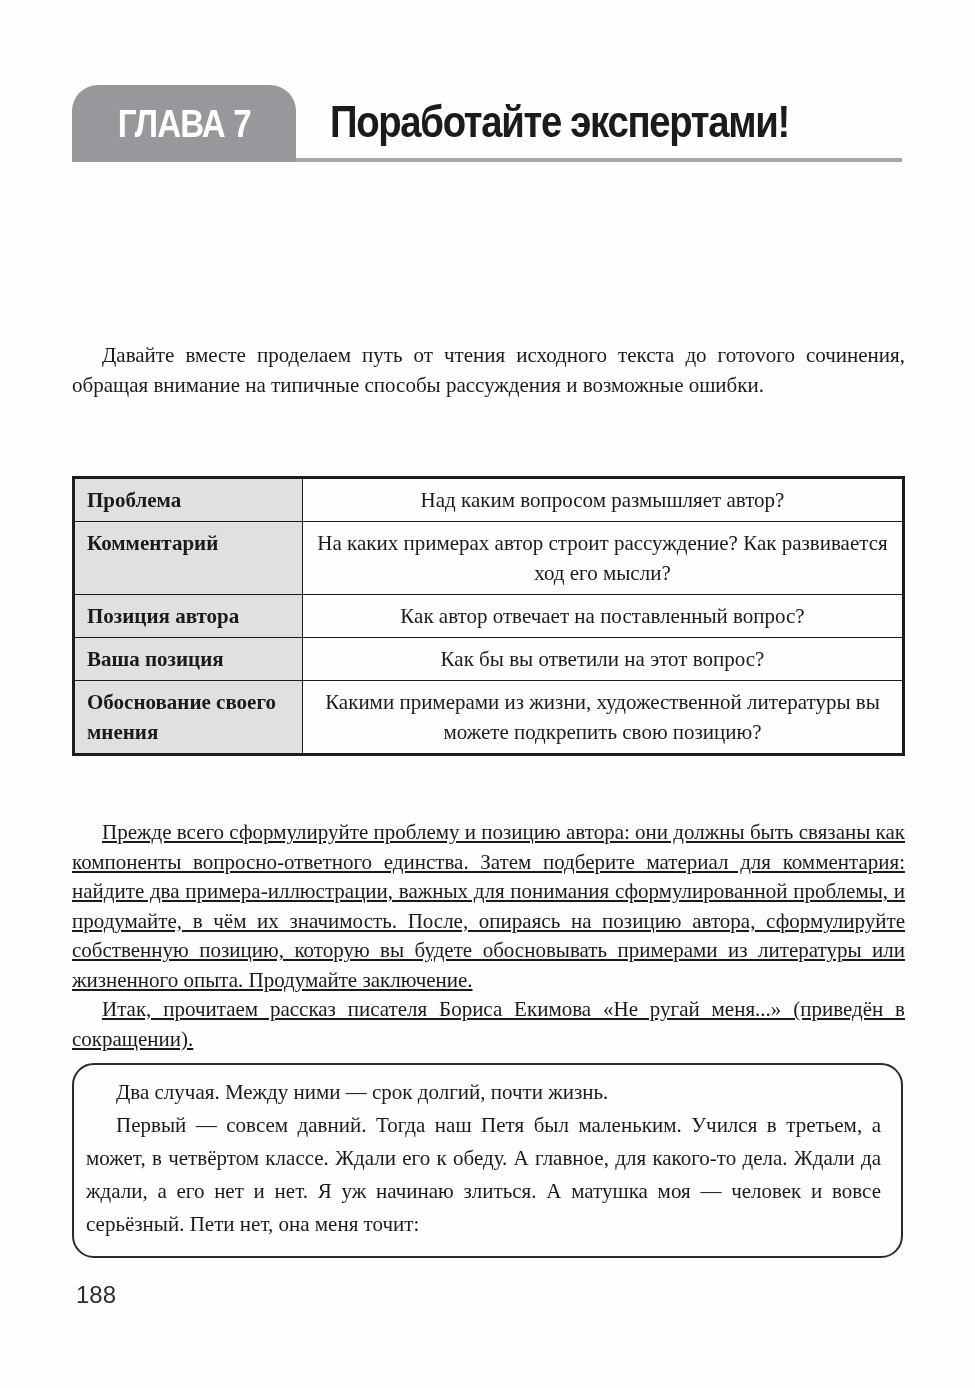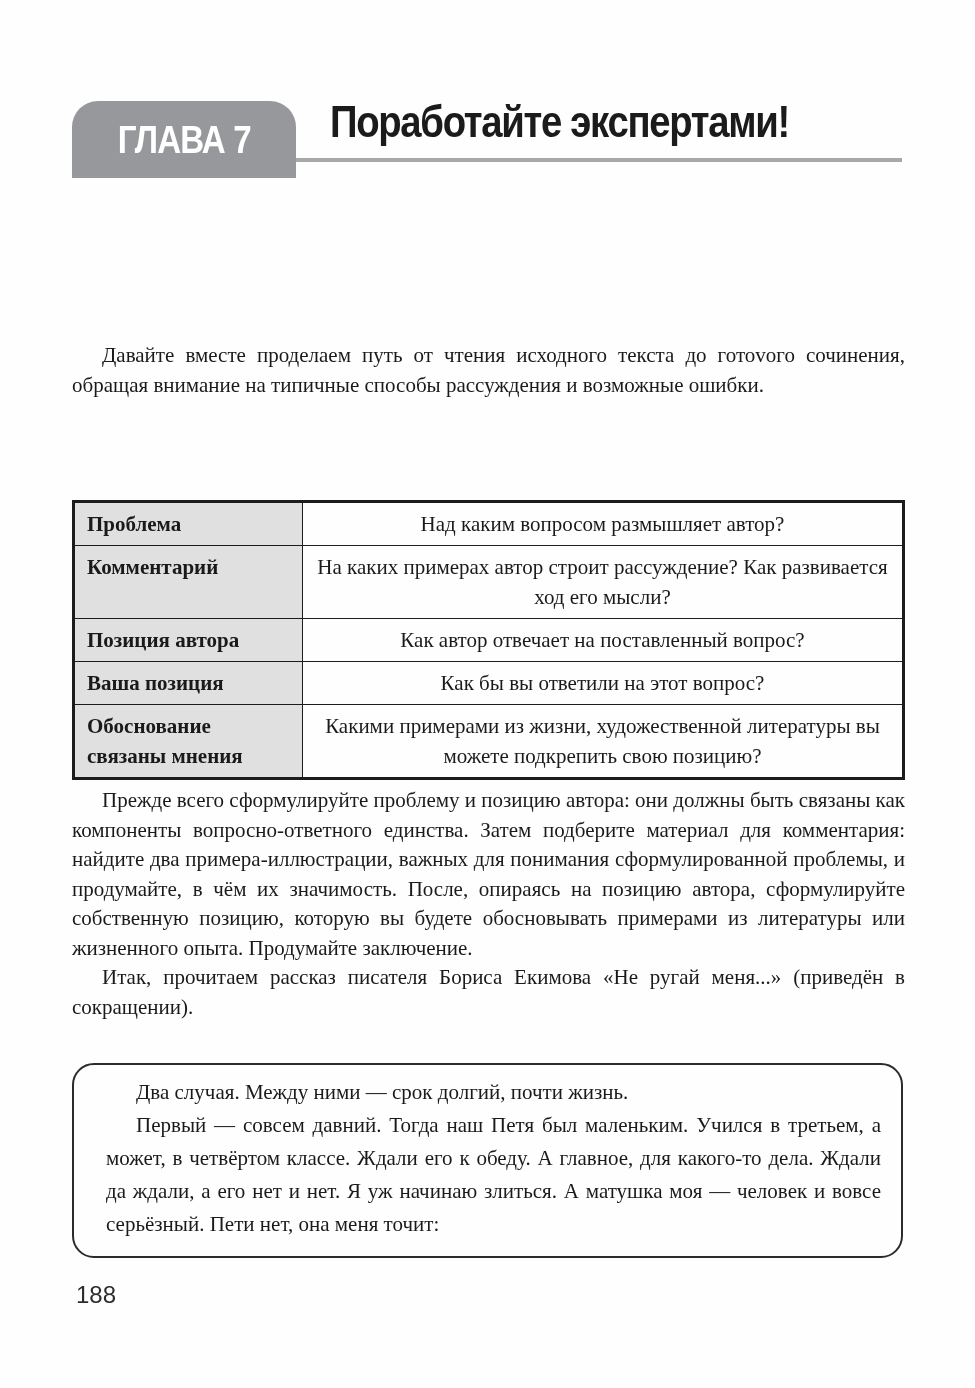--- a/index.html
+++ b/index.html
@@ -9,21 +9,21 @@
     margin:0 auto;
     background:#fefefe;
     font-family:"Liberation Serif", serif;
     color:#1a1a1a;
     overflow:hidden;
   }
   
   .header{position:absolute;top:85px;left:72px;width:833px;height:73px;}
   .header-rule{position:absolute;left:0;bottom:-4px;width:830px;height:4px;background:#a7a8aa;}
   .chapter-badge{
-    position:absolute;left:0;top:16px;width:224px;height:77px;
+    position:absolute;left:0;top:0;width:224px;height:77px;
     background:#97989b;border-radius:26px 26px 0 0;
     display:flex;align-items:center;justify-content:center;
   }
   .chapter-badge .condensed{
     color:#ffffff;font-family:"Liberation Sans", sans-serif;
     font-weight:bold;font-size:39px;letter-spacing:-1px;
     transform:scaleX(0.85);transform-origin:center;
     white-space:nowrap;
   }
   .page-title{
@@ -32,43 +32,43 @@
   }
   .page-title .condensed{
     font-family:"Liberation Sans", sans-serif;font-weight:bold;
     font-size:44px;color:#1b1b1b;letter-spacing:-1.5px;
     transform:scaleX(0.87);transform-origin:left center;
     white-space:nowrap;
   }
   
   p{margin:0;text-align:justify;text-indent:30px;font-size:21px;line-height:29.5px;}
   .intro{position:absolute;top:341px;left:72px;width:833px;}
-  .body-text{position:absolute;top:786px;left:72px;width:833px;}
+  .body-text{position:absolute;top:818px;left:72px;width:833px;text-decoration:underline;}
   
   .comp-table{
-    position:absolute;top:500px;left:72px;width:833px;
+    position:absolute;top:476px;left:72px;width:833px;
     border-collapse:collapse;table-layout:fixed;padding-left:12px;
   }
   .comp-table td{
     border:1.8px solid #1c1c1c;
     padding:6px 12px;
     font-size:21px;line-height:30px;
     vertical-align:top;
   }
   .comp-table{border:3px solid #1c1c1c;}
   .comp-table td.term{
     width:203px;background:#e0e0e1;font-weight:bold;
   }
   .comp-table td.question{text-align:center;font-family:Liberation Serif, serif;}
   
   .excerpt{
     position:absolute;top:1063px;left:72px;width:831px;
     box-sizing:border-box;
     border:2px solid #2b2b2b;border-radius:22px;
-    padding:11px 20px 15px 32px;
+    padding:11px 20px 15px 12px;
     background:#fefefe;
   }
   .excerpt p{line-height:33px;}
   
   .page-number{
     position:absolute;top:1281px;left:76px;
     font-family:"Liberation Sans", sans-serif;
     font-size:24px;color:#2c2c2c;
   }
 </style>
@@ -103,21 +103,21 @@
       </tr>
       <tr>
         <td class="term">Позиция автора</td>
         <td class="question">Как автор отвечает на поставленный вопрос?</td>
       </tr>
       <tr>
         <td class="term">Ваша позиция</td>
         <td class="question">Как бы вы ответили на этот вопрос?</td>
       </tr>
       <tr>
-        <td class="term">Обоснование связаны мнения</td>
+        <td class="term">Обоснование своего мнения</td>
         <td class="question">Какими примерами из жизни, художественной литерату­ры вы можете подкрепить свою позицию?</td>
       </tr>
     </tbody>
   </table>
 
   <section class="body-text">
     <p>Прежде всего сформулируйте проблему и позицию автора: они долж­ны быть связаны как компоненты вопросно-ответного единства. Затем подберите материал для комментария: найдите два примера-иллюстра­ции, важных для понимания сформулированной проблемы, и продумай­те, в чём их значимость. После, опираясь на позицию автора, сформули­руйте собственную позицию, которую вы будете обосновывать примерами из литературы или жизненного опыта. Продумайте заключение.</p>
     <p>Итак, прочитаем рассказ писателя Бориса Екимова «Не ругай меня...» (приведён в сокращении).</p>
   </section>
 

